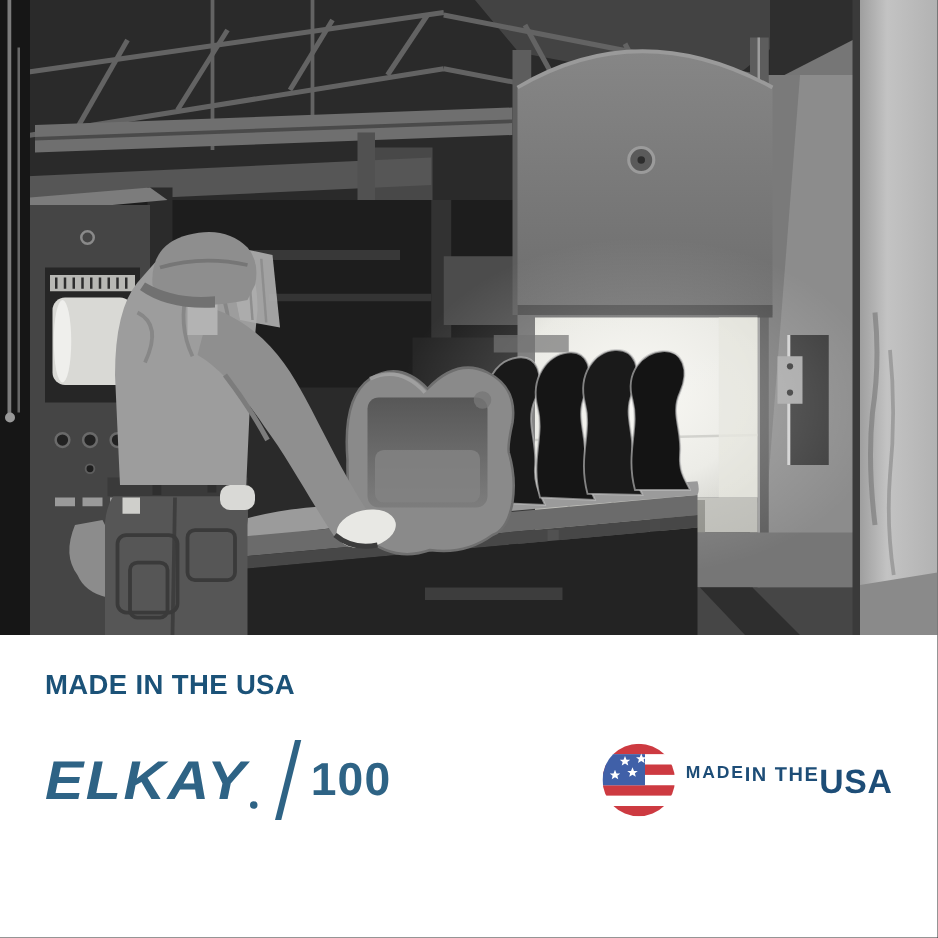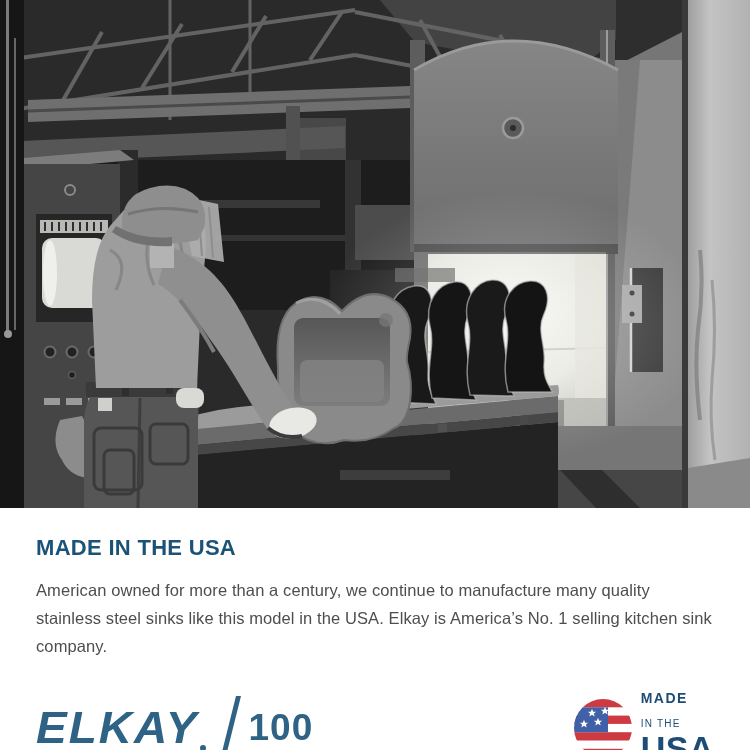--- a/index.html
+++ b/index.html
@@ -44,24 +44,24 @@
     width:5px;height:64px;
     background:var(--brand-blue,#2e6385);
     transform:skewX(-14deg);
     margin:0 16px 0 22px;
   }
   .anniv{display:flex;align-items:baseline;color:var(--brand-blue,#2e6385);flex-direction:column;}
   .anniv-bold{font-size:37px;font-weight:700;letter-spacing:1px;}
   .anniv-light{font-size:37px;font-weight:400;letter-spacing:4px;opacity:.92;}
 
   .badge{display:flex;align-items:center;gap:9px;}
-  .badge-text{display:flex;flex-direction:column;color:var(--badge-blue,#1d4d77);line-height:1;}
+  .badge-text{display:flex;flex-direction:row;color:var(--badge-blue,#1d4d77);line-height:1;}
   .badge-line1{font-size:14px;font-weight:700;letter-spacing:1.5px;}
-  .badge-line2{font-size:10px;font-weight:400;letter-spacing:1.2px;margin-top:14px;}
-  .badge-line3{font-size:34px;font-weight:700;letter-spacing:.5px;margin-top:2px;}
+  .badge-line2{font-size:16px;font-weight:700;letter-spacing:1.2px;margin-top:3px;}
+  .badge-line3{font-size:27px;font-weight:700;letter-spacing:.5px;margin-top:2px;}
 </style>
 </head>
 <body>
 
 <div class="photo-wrap">
   <svg width="750" height="508" viewBox="0 0 750 508" role="img" aria-label="Vintage black-and-white factory photo: a worker in cap and work clothes slides stainless steel sink shells across a table toward the bright opening of an annealing furnace with its door raised">
     <defs>
       <linearGradient id="doorGrad" x1="0" y1="0" x2="0" y2="1">
         <stop offset="0" stop-color="#868686"></stop>
           <stop offset="1" stop-color="#6d6d6d"></stop>
@@ -268,21 +268,20 @@
       <line x1="209" y1="207" x2="213" y2="258" stroke="#8e8e8e" stroke-width="2"></line>
       <path d="M122,228 Q120,196 150,188 Q180,180 198,198 Q208,210 204,228 L198,240 Q160,248 130,240 Z" fill="#8e8e8e"></path>
       <path d="M116,226 Q140,240 172,237 L172,246 Q134,248 112,232 Z" fill="#717171"></path>
       <path d="M128,214 Q162,204 198,212" stroke="#767676" stroke-width="3" fill="none"></path>
     </g>
   </svg>
 </div>
 
 <div class="content">
   <h2 class="headline">MADE IN THE USA</h2>
-  <p class="body-copy">American owned for more than a century, we continue to manufacture many quality stainless steel sinks like this model in the USA. Elkay is America’s No. 1 selling kitchen sink company.</p>
 </div>
 
 <div class="footer">
 
   <div class="brand">
     <span class="elkay-wordmark">ELKAY</span>
     <span class="reg-dot"></span>
     <span class="slash"></span>
     <span class="anniv">
       <span class="anniv-bold">100</span>

